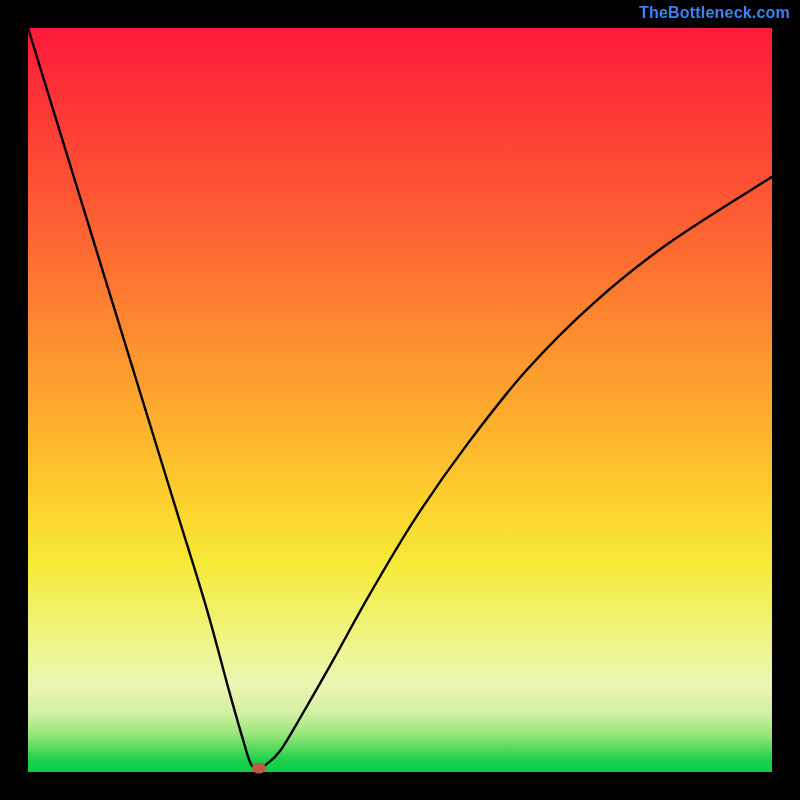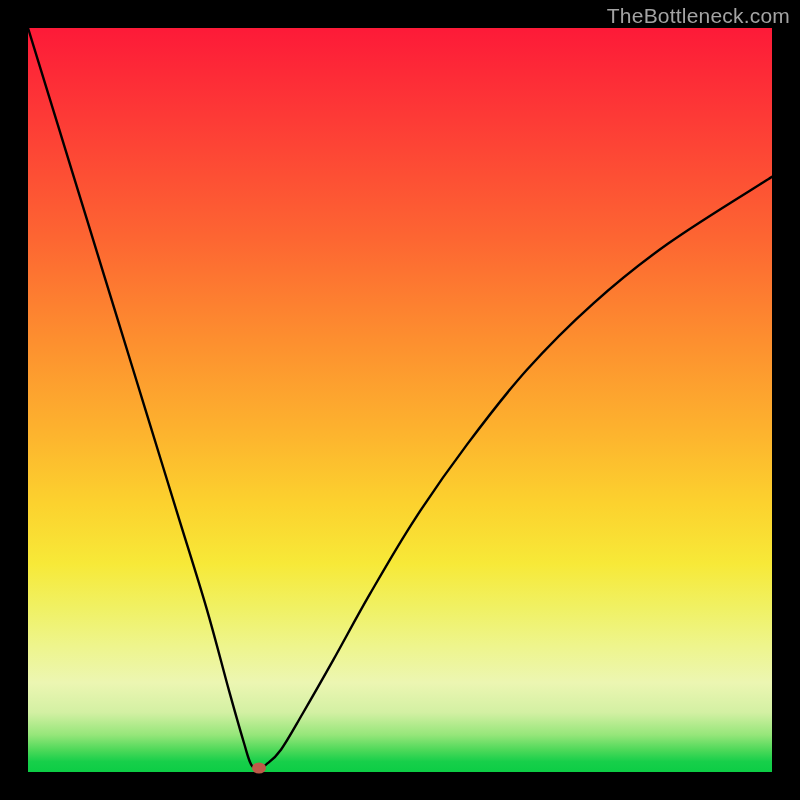--- a/index.html
+++ b/index.html
@@ -42,24 +42,24 @@
       #96e67a 95%,
       #4fd95a 97%,
       #17cf4a 98.6%,
       #0ccd45 100%
     );
   }
   .watermark {
     position: absolute;
     top: 4px;
     right: 10px;
-    color: #a3a3a3;
-    font-size: 21px;
+    color: #3b82f6;
+    font-size: 16px;
     letter-spacing: 0.2px;
-    font-weight: 400;
+    font-weight: 700;
   }
   svg.curve {
     position: absolute;
     left: 0;
     top: 0;
     width: 744px;
     height: 744px;
   }
   .marker {
     position: absolute;

